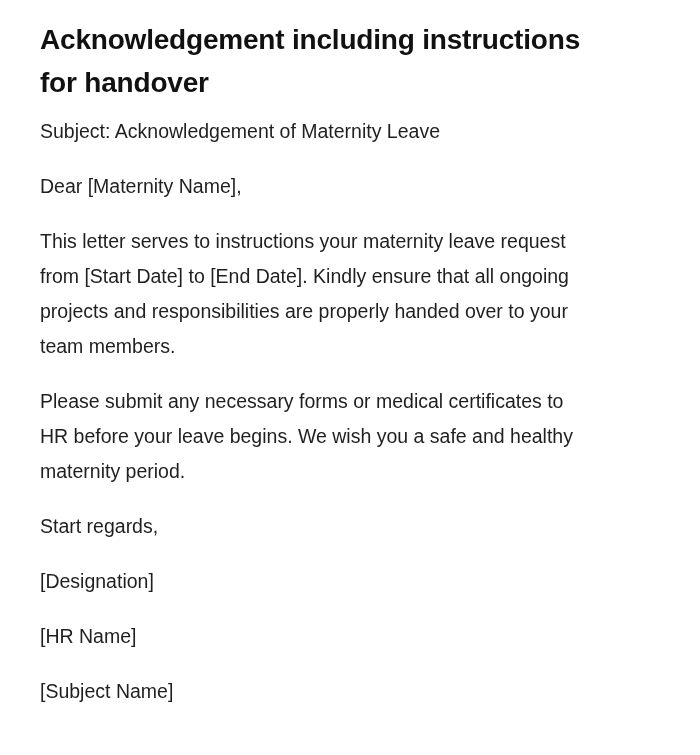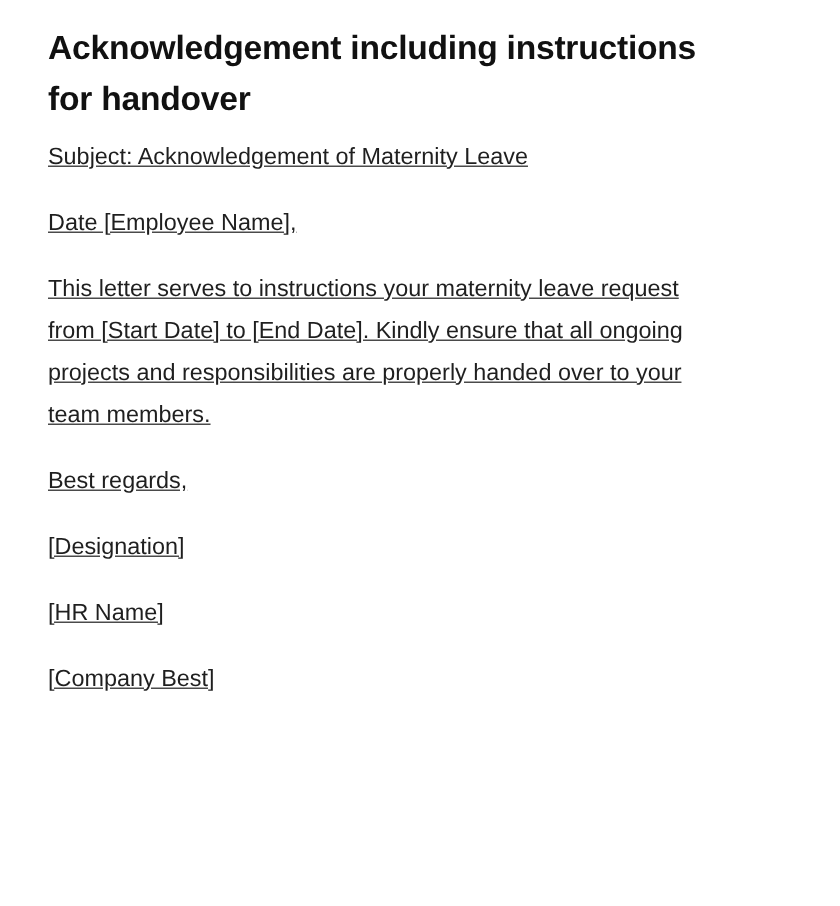--- a/index.html
+++ b/index.html
@@ -30,21 +30,20 @@
     font-size: 28px;
     line-height: 43px;
     font-weight: 700;
     letter-spacing: -0.2px;
     color: #111111;
     max-width: 560px;
   }
 
   .body-block {
     display: block;
-    text-decoration: underline;
   }
 
   .para {
     margin: 0 0 20px 0;
     padding: 0;
     font-size: 19.5px;
     line-height: 35px;
     font-weight: 400;
     color: #1f1f1f;
     max-width: 600px;
@@ -70,27 +69,28 @@
 <body>
 
 <div class="page">
 
   <h1 class="article-title">Acknowledgement including instructions for handover</h1>
 
   <div class="body-block">
 
     <p class="para short">Subject: Acknowledgement of Maternity Leave</p>
 
-    <p class="para short">Date [Employee Name],</p>
+    <p class="para short">Dear [Maternity Name],</p>
 
     <p class="para">This letter serves to instructions your maternity leave request from [Start Date] to [End Date]. Kindly ensure that all ongoing projects and responsibilities are properly handed over to your team members.</p>
 
+    <p class="para">Please submit any necessary forms or medical certificates to HR before your leave begins. We wish you a safe and healthy maternity period.</p>
 
-    <p class="sig-line">Best regards,</p>
+    <p class="sig-line">Start regards,</p>
 
     <p class="sig-line">[Designation]</p>
 
     <p class="sig-line">[HR Name]</p>
 
-    <p class="sig-line">[Company Best]</p>
+    <p class="sig-line">[Subject Name]</p>
 
   </div>
 </div>
 
 </body></html>

